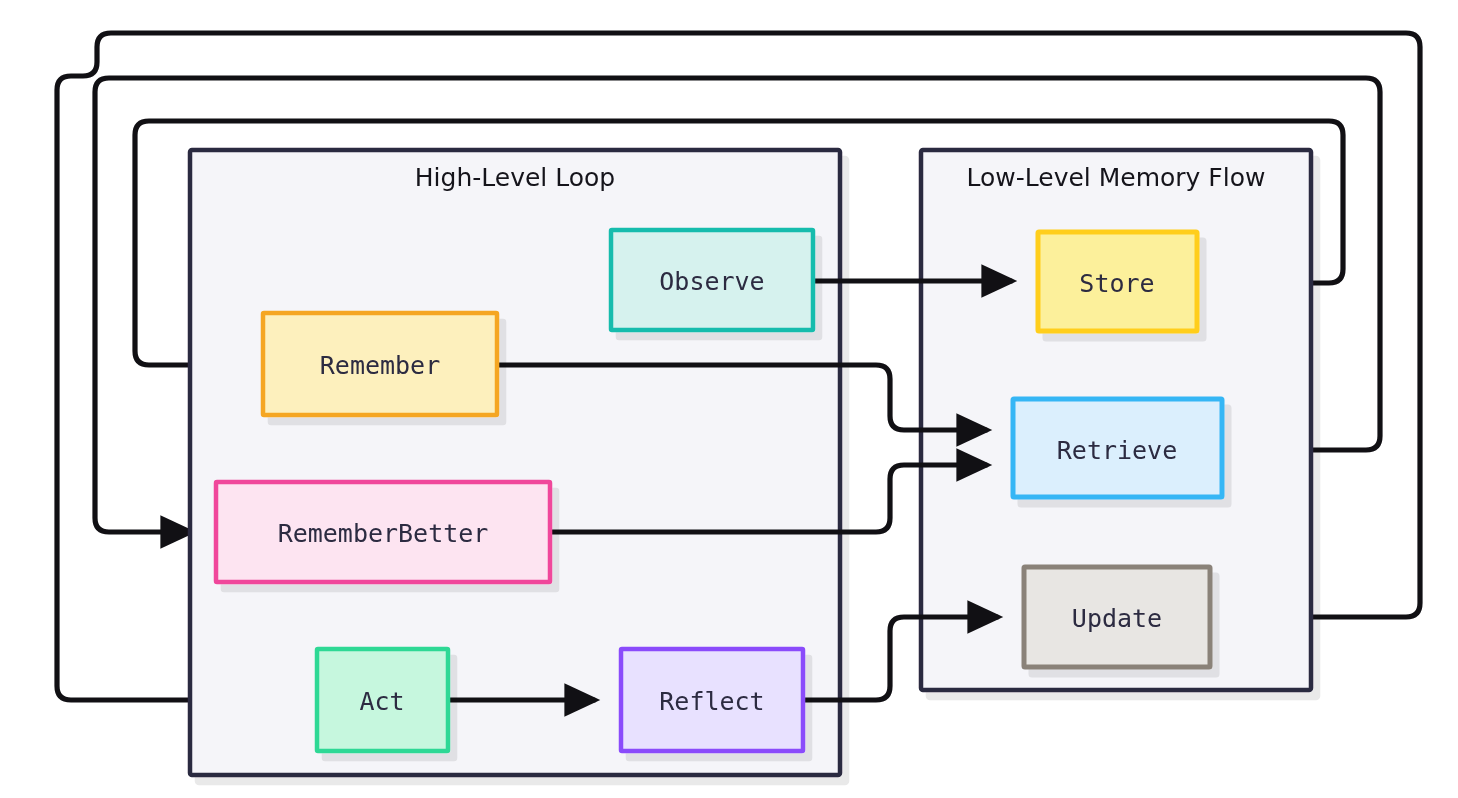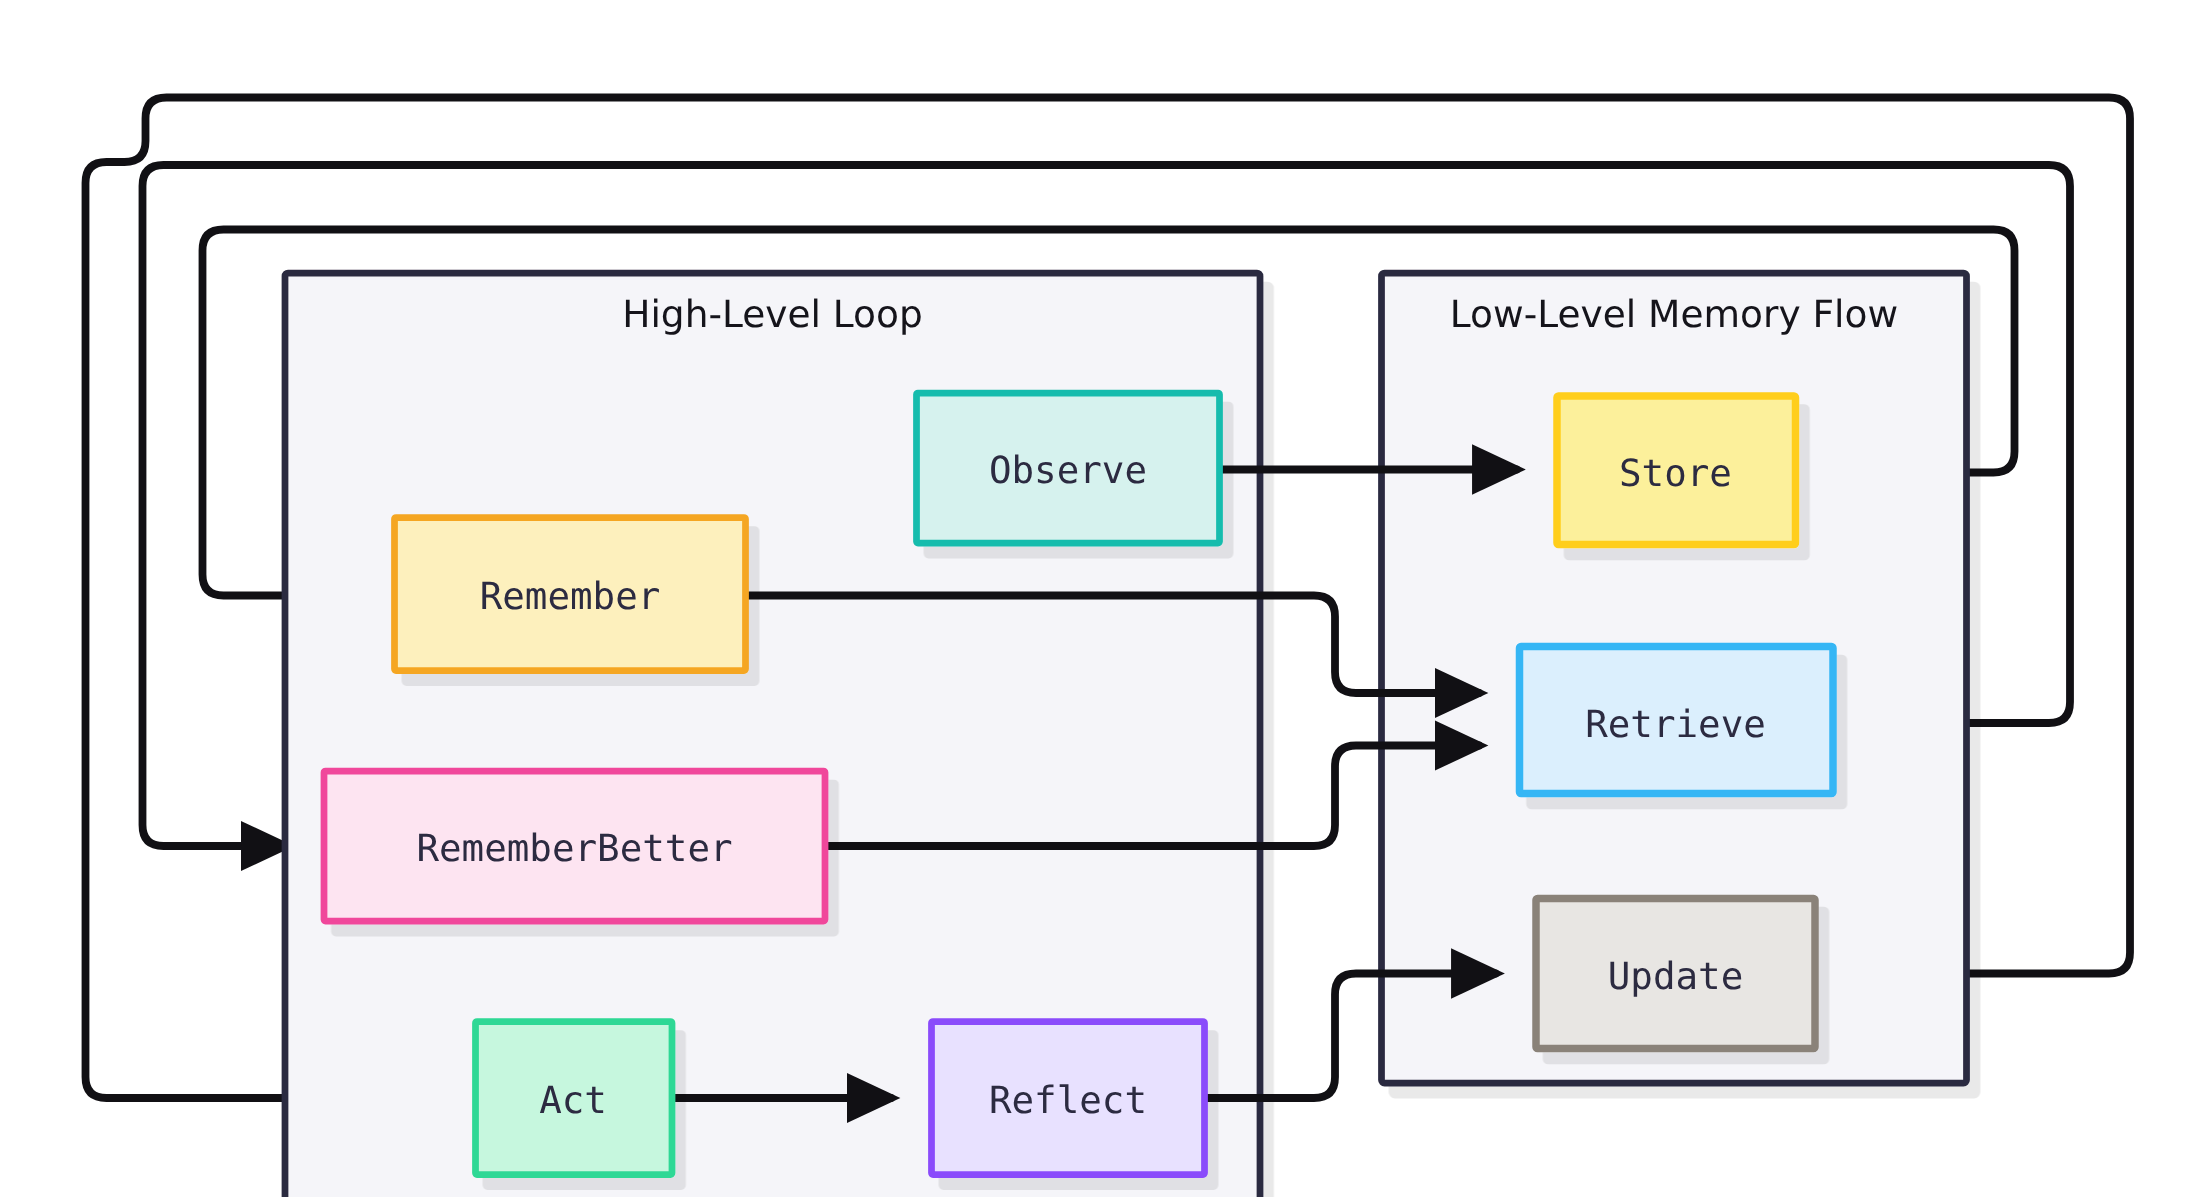--- a/index.html
+++ b/index.html
@@ -1,18 +1,18 @@
 <!DOCTYPE html>
 <html><head>
 <meta charset="utf-8">
 <style>
   html,body{margin:0;padding:0;background:#ffffff;}
   body{width:1458px;height:798px;overflow:hidden;
        font-family:"DejaVu Sans Mono","Liberation Mono",monospace;}
-  #stage{position:relative;width:1458px;height:756px;margin-top:32px;}
+  #stage{position:relative;width:1458px;height:756px;}
   svg#diagram{position:absolute;left:0;top:0;width:1458px;height:798px;}
   .sgtitle{font-family:"DejaVu Sans","Liberation Sans",sans-serif;
            font-size:25px;fill:#15141b;font-weight:400;}
   .nodelabel{font-family:"DejaVu Sans Mono","Liberation Mono",monospace;
              font-size:25px;fill:#2c2b41;}
 </style>
 </head>
 <body>
 
 <div id="stage">

